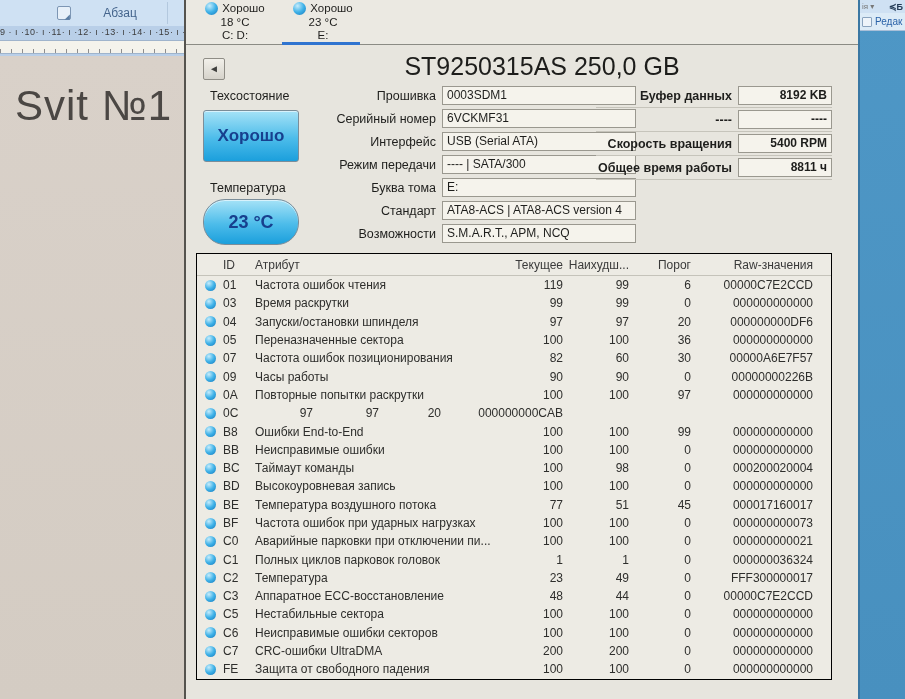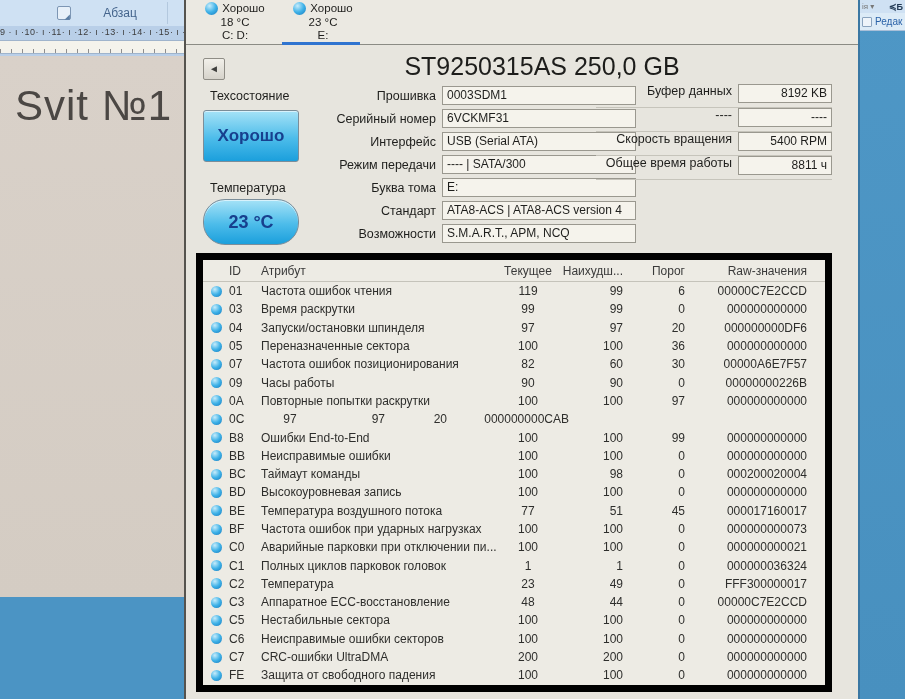--- a/index.html
+++ b/index.html
@@ -2,21 +2,21 @@
 <html><head>
 <meta charset="utf-8">
 <style>
   html,body{margin:0;padding:0;}
   body{
     width:905px;height:699px;position:relative;overflow:hidden;
     font-family:"Liberation Sans",sans-serif;
     background:#4b94c4;
   }
   
-  .word-left{position:absolute;left:0;top:0;width:184px;height:597px;background:#d8d0c8;}
+  .word-left{position:absolute;left:0;top:0;width:184px;height:699px;background:#d8d0c8;}
   .ribbon{position:absolute;top:0;left:0;width:100%;height:26px;background:#cfe1f3;border-bottom:1px solid #a9bfd8;}
   .launcher{position:absolute;left:57px;top:6px;width:12px;height:12px;border:1px solid #7d96b4;border-radius:2px;background:#e7f0f9;}
   .launcher span{position:absolute;right:0;bottom:-1px;font-size:7px;color:#5a7da3;line-height:7px;}
   .ribbon-label{position:absolute;left:78px;top:6px;width:84px;text-align:center;font-size:12px;color:#44648c;}
   .ribbon-sep{position:absolute;left:167px;top:2px;width:1px;height:22px;background:#b3c8de;}
   .ruler-zone{position:absolute;top:26px;left:0;width:100%;height:30px;background:#b9cfe8;}
   .ruler-numbers{position:absolute;top:1px;left:0;width:100%;font-size:9px;color:#3c3c3c;letter-spacing:.5px;white-space:nowrap;overflow:hidden;}
   .ruler-band{position:absolute;top:14px;left:0;right:0;height:12px;
     background-color:#f4f3ec;
     background-image:repeating-linear-gradient(90deg,#8e8e8e 0 1px,transparent 1px 11px);
@@ -50,32 +50,32 @@
   .temp-pill{position:absolute;left:17px;top:199px;width:94px;height:44px;border-radius:22px;
     background:linear-gradient(180deg,#a5e2f7 0%,#4cbcea 55%,#1b9fdc 100%);
     border:1px solid #7b8d99;color:#173f8e;font-weight:bold;font-size:18px;
     display:flex;align-items:center;justify-content:center;box-shadow:inset 0 1px 0 #d8f2fc;}
   .fields-mid{position:absolute;left:0;top:84px;width:450px;}
   .frow{display:flex;height:23px;align-items:center;}
   .flabel{width:250px;text-align:right;padding-right:6px;font-size:12.5px;color:#1e1e1c;flex:none;}
   .fbox{width:184px;border:1px solid #9a988f;background:#f5f3ec;font-size:12px;color:#1e1e1c;
     padding:1px 4px;height:15px;line-height:15px;white-space:nowrap;overflow:hidden;}
   .fields-right{position:absolute;left:410px;top:84px;width:236px;}
-  .frrow{display:flex;height:23px;border-bottom:1px solid #c6c4bb;}
+  .frrow{display:flex;height:23px;align-items:center;border-bottom:1px solid #c6c4bb;font-weight:bold;}
   .frlabel{width:136px;text-align:right;padding-right:6px;font-size:12.5px;color:#1e1e1c;flex:none;}
   .frbox{width:86px;border:1px solid #9a988f;background:#f5f3ec;font-size:12px;color:#1e1e1c;
     padding:1px 4px;height:15px;line-height:15px;text-align:right;}
   
-  .smart{position:absolute;left:10px;top:253px;width:636px;background:#edebe4;border:7px solid #000000;box-sizing:border-box;}
+  .smart{position:absolute;left:10px;top:253px;width:636px;background:#edebe4;border:1px solid #000000;box-sizing:border-box;}
   .thead{display:flex;height:21px;align-items:center;font-size:12px;color:#3a3a3a;border-bottom:1px solid #c5c3ba;}
   .trow{display:flex;height:18.3px;align-items:center;font-size:12px;color:#2e2e2c;}
   .c-dot{width:26px;flex:none;display:flex;justify-content:center;}
   .c-id{width:32px;flex:none;}
   .c-attr{flex:1;white-space:nowrap;overflow:hidden;}
-  .c-cur{width:58px;flex:none;text-align:center;}
+  .c-cur{width:58px;flex:none;text-align:right;}
   .c-worst{width:66px;flex:none;text-align:right;}
   .c-thr{width:62px;flex:none;text-align:right;}
   .c-raw{width:140px;flex:none;text-align:right;padding-right:18px;box-sizing:border-box;}
   .dot11{width:11px;height:11px;border-radius:50%;
     background:radial-gradient(circle at 35% 30%,#c6ecfb,#3fb2e8 50%,#1277bc);}
 </style>
 </head>
 <body>
 
 <div class="word-left">

